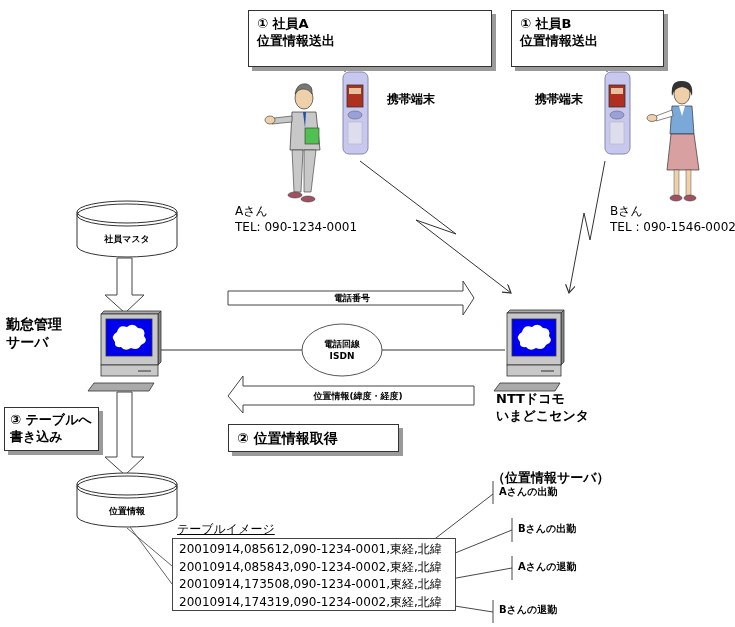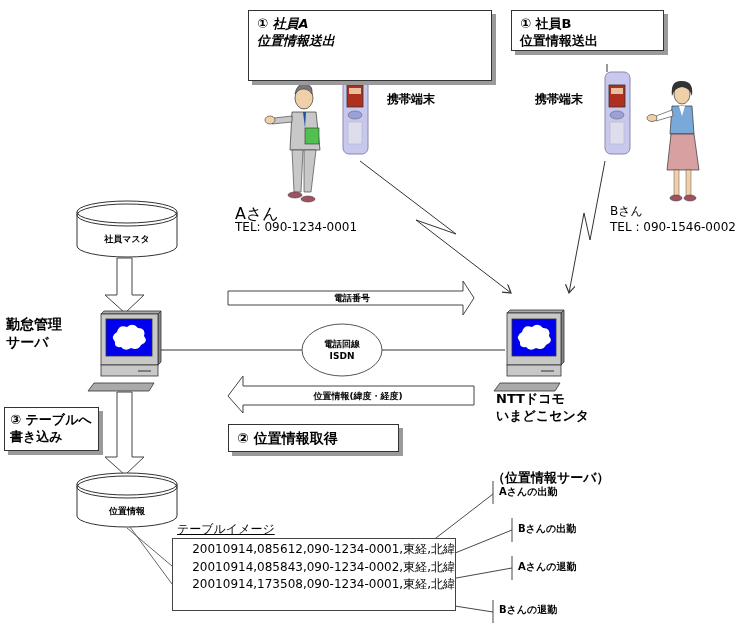--- a/index.html
+++ b/index.html
@@ -133,53 +133,54 @@
   <line x1="423" y1="548" x2="493" y2="494" stroke="#333" stroke-width="0.9"></line>
   <line x1="423" y1="566" x2="512" y2="530" stroke="#333" stroke-width="0.9"></line>
   <line x1="423" y1="584" x2="512" y2="568" stroke="#333" stroke-width="0.9"></line>
   <line x1="423" y1="601" x2="493" y2="612" stroke="#333" stroke-width="0.9"></line>
   <line x1="493" y1="481" x2="493" y2="504" stroke="#333" stroke-width="0.9"></line>
   <line x1="512" y1="518" x2="512" y2="542" stroke="#333" stroke-width="0.9"></line>
   <line x1="512" y1="556" x2="512" y2="580" stroke="#333" stroke-width="0.9"></line>
   <line x1="493" y1="600" x2="493" y2="623" stroke="#333" stroke-width="0.9"></line>
 </svg>
 
-<div class="box" style="left:248px;top:10px;width:244px;height:71px;font-style:italic;">
+<div class="box" style="left:248px;top:10px;width:244px;height:57px;">
   <div class="inner">① 社員A
 位置情報送出</div>
 </div>
-<div class="box" style="left:511px;top:10px;width:153px;height:41px;">
+<div class="box" style="left:511px;top:10px;width:153px;height:57px;">
   <div class="inner">① 社員B
 位置情報送出</div>
 </div>
 <div class="box" style="left:228px;top:424px;width:171px;height:28px;">
   <div class="inner" style="font-size:14px;top:5px;">② 位置情報取得</div>
 </div>
 <div class="box" style="left:4px;top:407px;width:95px;height:44px;">
   <div class="inner" style="left:5px;top:3px;">③ テーブルへ
 書き込み</div>
 </div>
 
 <div class="t bold" style="left:387px;top:92px;font-size:12px;">携帯端末</div>
 <div class="t bold" style="left:535px;top:92px;font-size:12px;">携帯端末</div>
 
-<div class="t" style="left:235px;top:204px;font-size:16px;">Aさん</div>
+<div class="t" style="left:235px;top:204px;font-size:12px;">Aさん</div>
 <div class="t" style="left:235px;top:220px;font-size:12px;text-align:center;">TEL: 090-1234-0001</div>
 <div class="t" style="left:610px;top:204px;font-size:12px;">Bさん</div>
 <div class="t" style="left:610px;top:220px;font-size:12px;">TEL : 090-1546-0002</div>
 
 <div class="t bold" style="left:6px;top:316px;font-size:14px;">勤怠管理</div>
 <div class="t bold" style="left:6px;top:334px;font-size:14px;">サーバ</div>
 <div class="t bold" style="left:496px;top:391px;font-size:13px;">NTTドコモ</div>
 <div class="t bold" style="left:496px;top:408px;font-size:13px;text-align:center;">いまどこセンタ</div>
 <div class="t bold" style="left:492px;top:425px;font-size:13px;margin-top:45px;">（位置情報サーバ）</div>
 
 <div class="t" style="left:177px;top:522px;font-size:12px;text-decoration:underline;">テーブルイメージ</div>
-<div class="tblbox" style="left:172px;top:538px;width:284px;height:73px;text-align:right;">
+<div class="tblbox" style="left:172px;top:538px;width:284px;height:73px;">
   <div class="tblrow" style="margin-top:2px;">20010914,085612,090-1234-0001,東経,北緯</div>
   <div class="tblrow">20010914,085843,090-1234-0002,東経,北緯</div>
   <div class="tblrow">20010914,173508,090-1234-0001,東経,北緯</div>
+  <div class="tblrow">20010914,174319,090-1234-0002,東経,北緯</div>
 </div>
 
 <div class="t bold" style="left:499px;top:486px;font-size:10px;">Aさんの出勤</div>
 <div class="t bold" style="left:518px;top:523px;font-size:10px;">Bさんの出勤</div>
 <div class="t bold" style="left:518px;top:561px;font-size:10px;">Aさんの退勤</div>
 <div class="t bold" style="left:499px;top:604px;font-size:10px;">Bさんの退勤</div>
 
 </body></html>

